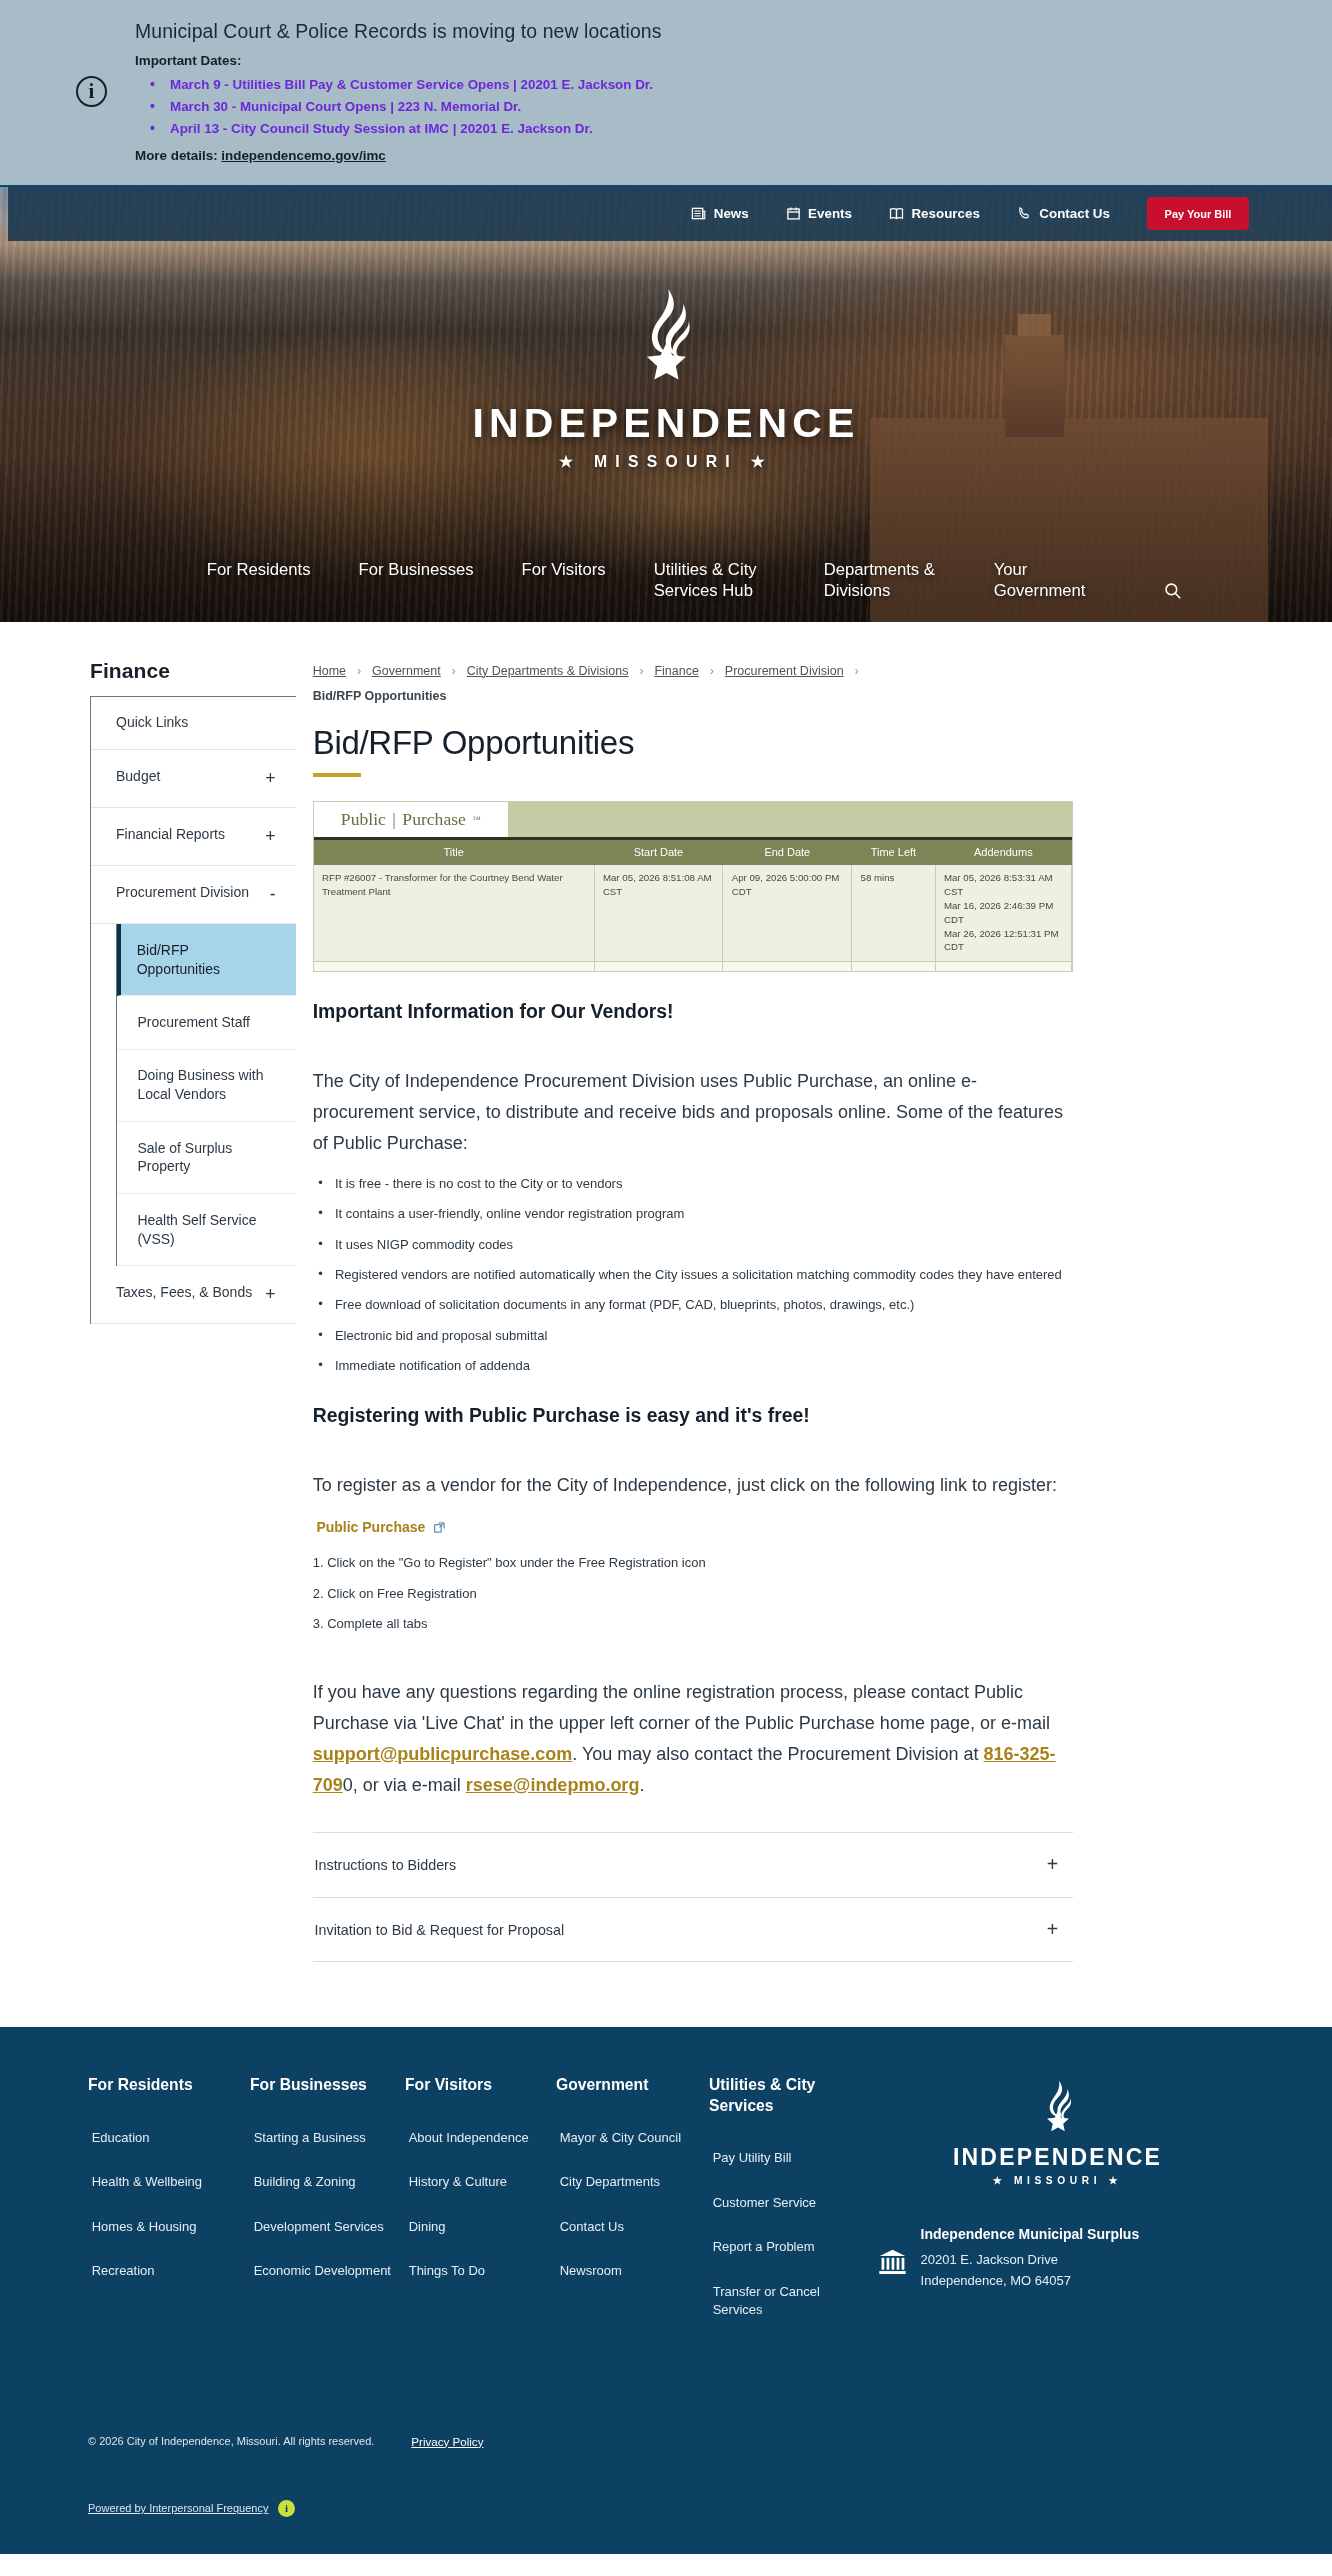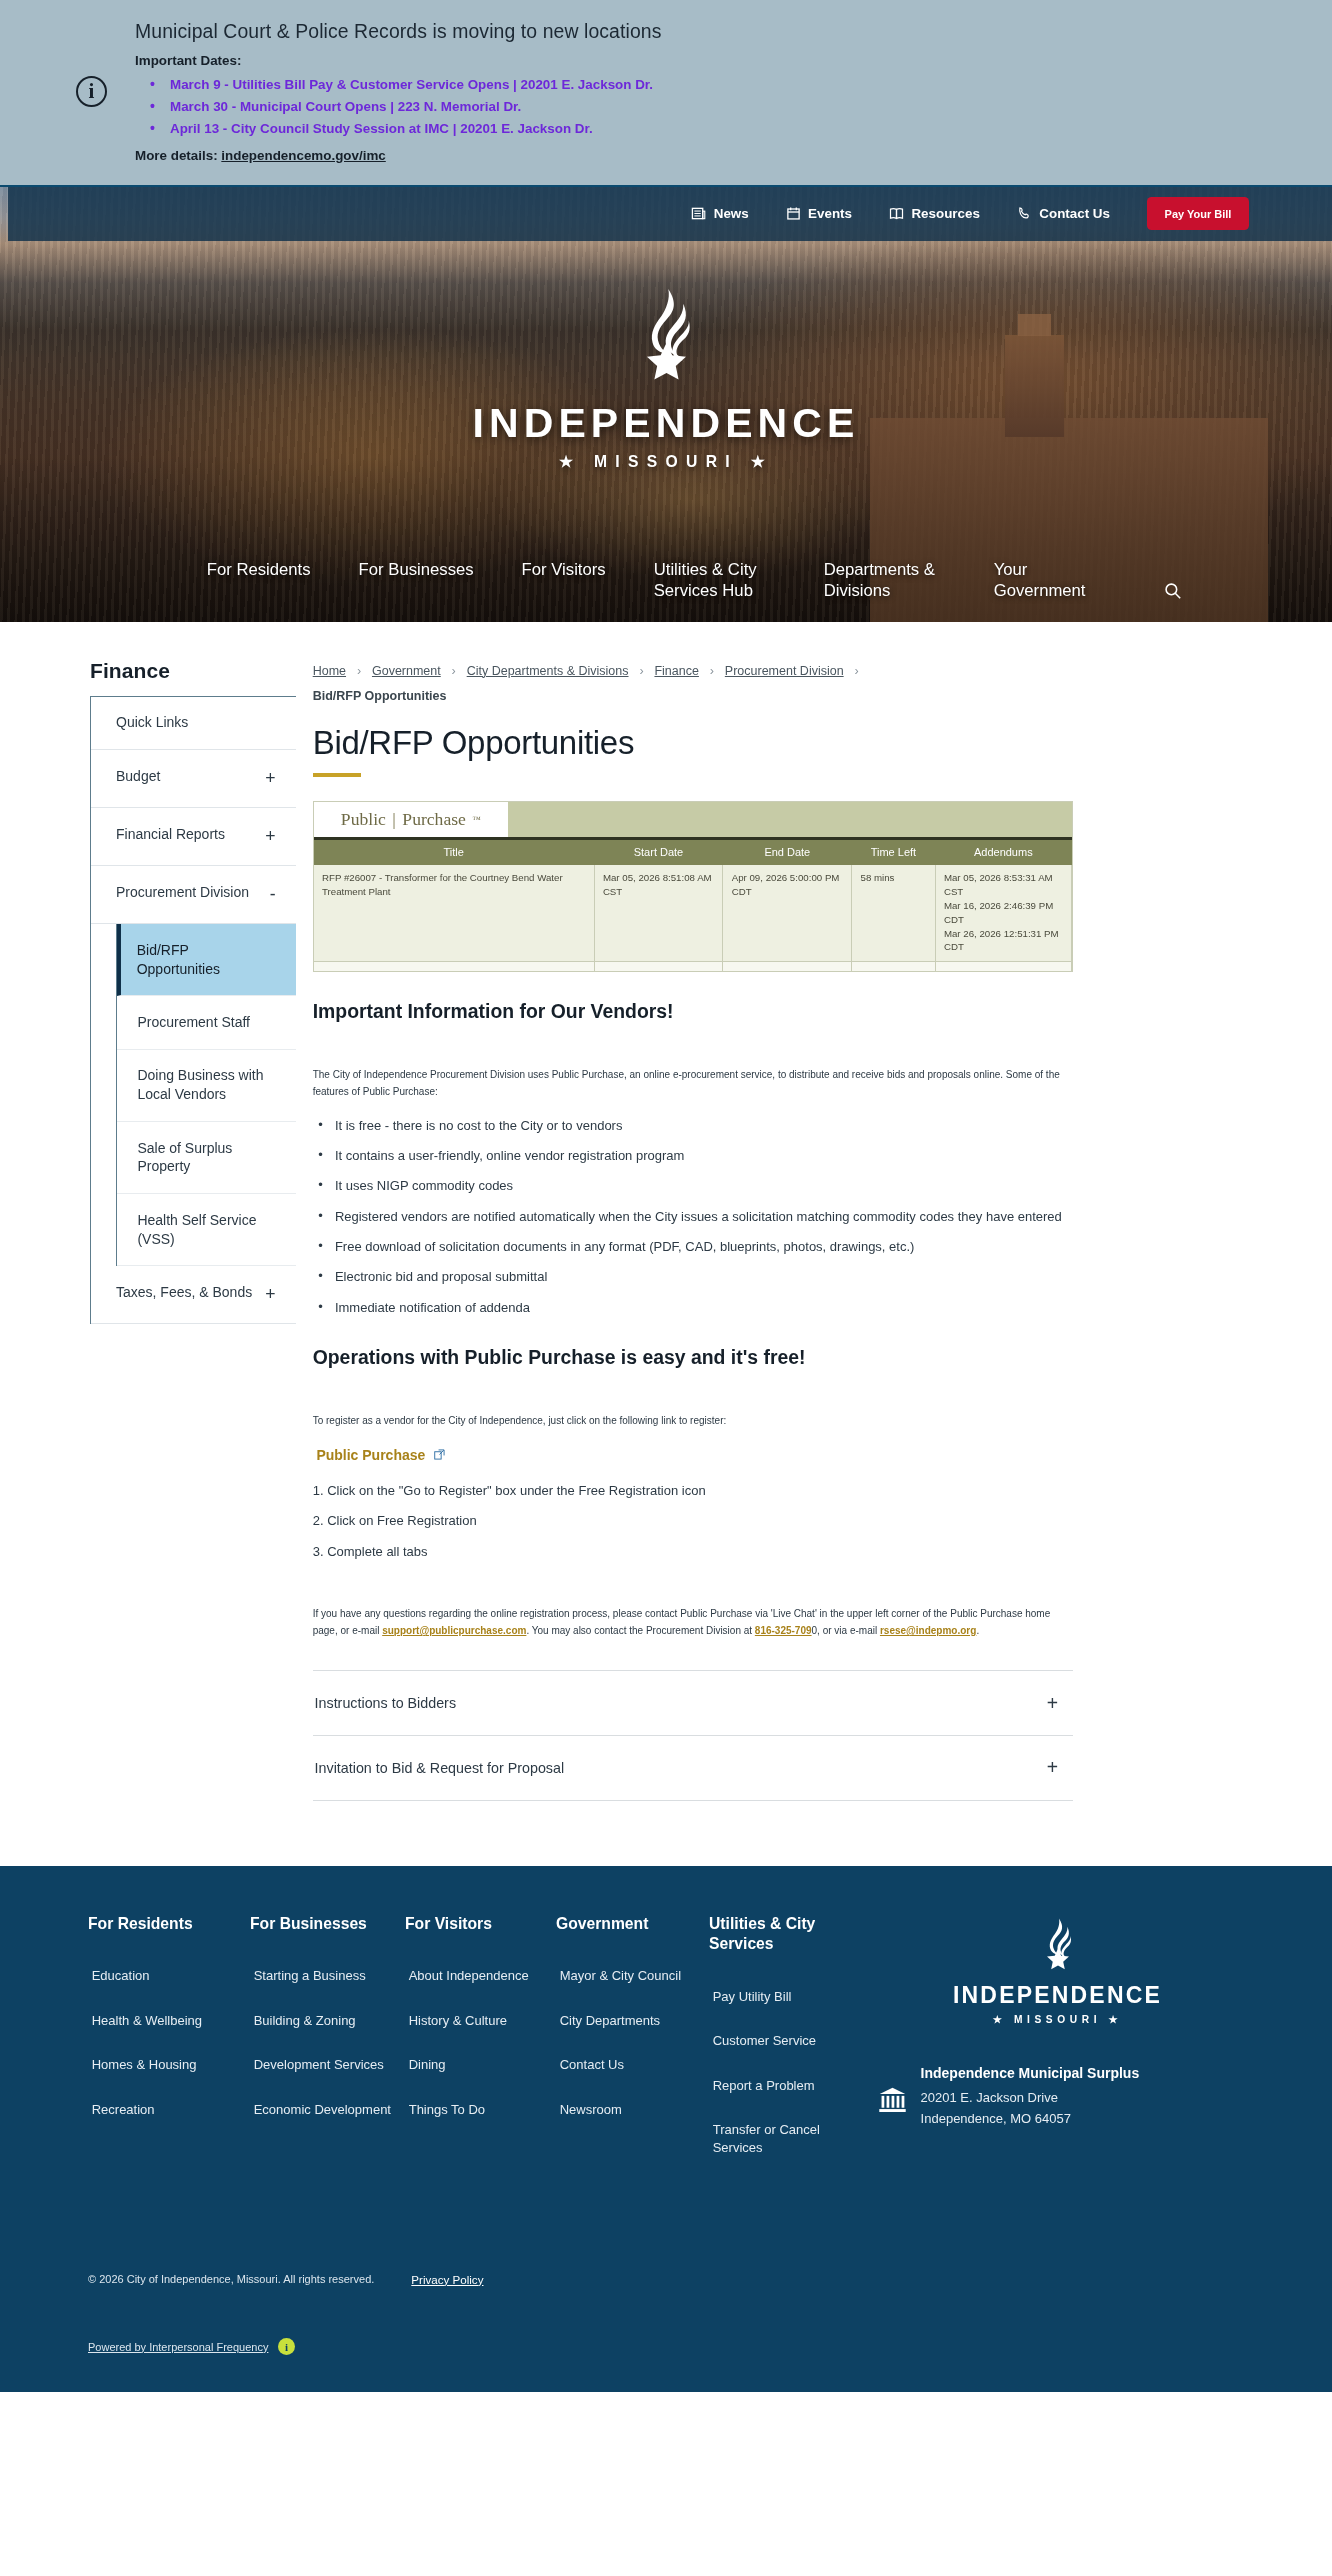--- a/index.html
+++ b/index.html
@@ -352,21 +352,21 @@
   .col-ad { width: 18%; }
 
   
   .h2 {
     font-size: 19.4px;
     font-weight: bold;
     color: #16202a;
     margin: 28px 0 13px 0;
   }
   .p {
-    font-size: 10px;
+    font-size: 18px;
     color: #2d3a45;
     line-height: 1.72;
     margin-bottom: 15px;
     margin-top: 43px;
   }
   .ul { list-style: none; margin: 0 0 18.5px 3.7px; }
   .ul li {
     font-size: 13px;
     color: #2d3a45;
     line-height: 1.55;
@@ -706,21 +706,21 @@
     <ul class="ul">
       <li>It is free - there is no cost to the City or to vendors</li>
       <li>It contains a user-friendly, online vendor registration program</li>
       <li>It uses NIGP commodity codes</li>
       <li>Registered vendors are notified automatically when the City issues a solicitation matching commodity codes they have entered</li>
       <li>Free download of solicitation documents in any format (PDF, CAD, blueprints, photos, drawings, etc.)</li>
       <li>Electronic bid and proposal submittal</li>
       <li>Immediate notification of addenda</li>
     </ul>
 
-    <h2 class="h2">Operations with Public Purchase is easy and it's free!</h2>
+    <h2 class="h2">Registering with Public Purchase is easy and it's free!</h2>
     <p class="p">To register as a vendor for the City of Independence, just click on the following link to register:</p>
 
     <div class="pp-link-row">
       <a class="link-gold" href="#"><span>Public Purchase</span></a>
       <span class="ext-ico">
         <svg viewBox="0 0 12 12" width="11" height="11">
             <rect x=".8" y="3" width="7" height="8" fill="none" stroke="#2b6ca3" stroke-width="1"></rect>
             <path d="M5 1h6v6" fill="none" stroke="#2b6ca3" stroke-width="1"></path>
             <line x1="6" y1="6" x2="10.6" y2="1.4" stroke="#2b6ca3" stroke-width="1"></line>
           </svg>

